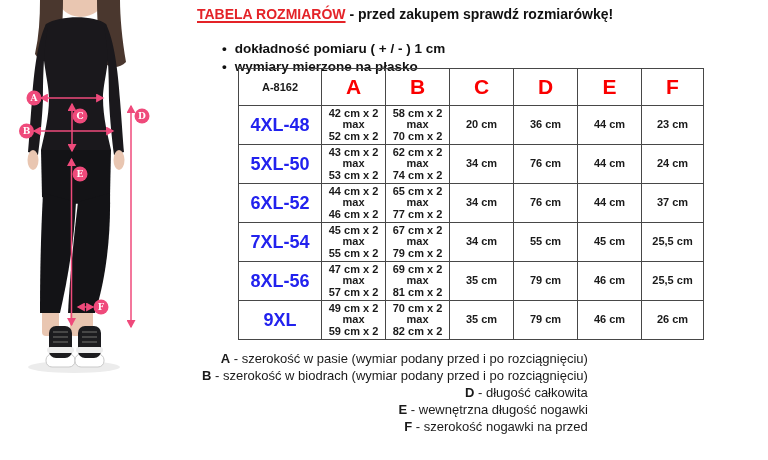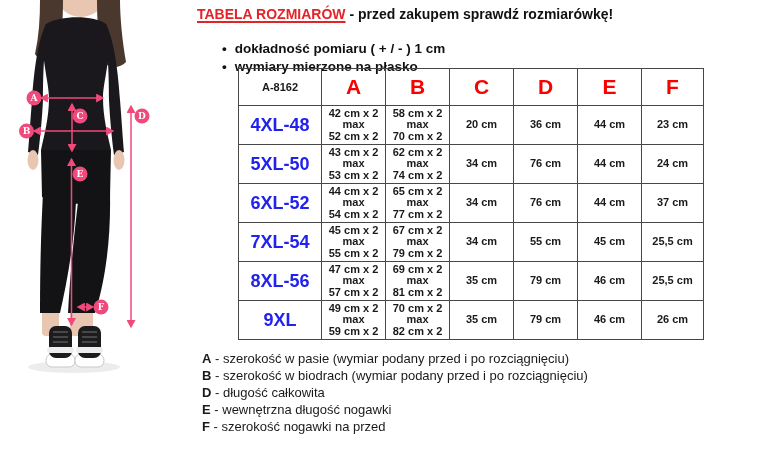--- a/index.html
+++ b/index.html
@@ -15,21 +15,21 @@
   table.size-table{position:absolute;left:238px;top:68px;border-collapse:collapse;table-layout:fixed;}
   table.size-table td{border:1px solid #474747;text-align:center;vertical-align:middle;padding:0;}
   td.model{width:82px;font-size:11px;font-weight:bold;color:#1a1a1a;}
   td.colhead{width:63px;font-size:21px;font-weight:bold;color:#fa0000;}
   td.colhead.last{width:61px;}
   tr.head{height:37px;}
   tr.datarow{height:39px;padding-left:20px;}
   td.size{font-size:18px;font-weight:bold;color:#2222ee;}
   td.cell{font-size:11px;font-weight:bold;line-height:11.5px;white-space:pre-line;color:#1a1a1a;}
   .legend{position:absolute;left:202px;top:350px;}
-  .legend-row{font-size:13px;line-height:17px;color:#1a1a1a;}
+  .legend-row{font-size:13px;line-height:17px;color:#1a1a1a;text-align:right;}
   .legend-row b{font-weight:bold;}
 </style>
 </head>
 <body>
 
 <div class="page">
 
   <div class="photo">
     <svg width="170" height="378" viewBox="0 0 170 378" xmlns="http://www.w3.org/2000/svg">
       <defs>
@@ -139,21 +139,21 @@
 74 cm x 2</td>
       <td class="cell">34 cm</td>
       <td class="cell">76 cm</td>
       <td class="cell">44 cm</td>
       <td class="cell">24 cm</td>
     </tr>
     <tr class="datarow">
       <td class="size">6XL-52</td>
       <td class="cell">44 cm x 2
 max
-54 cm x 2</td>
+46 cm x 2</td>
       <td class="cell">65 cm x 2
 max
 77 cm x 2</td>
       <td class="cell">34 cm</td>
       <td class="cell">76 cm</td>
       <td class="cell">44 cm</td>
       <td class="cell">37 cm</td>
     </tr>
     <tr class="datarow">
       <td class="size">7XL-54</td>

